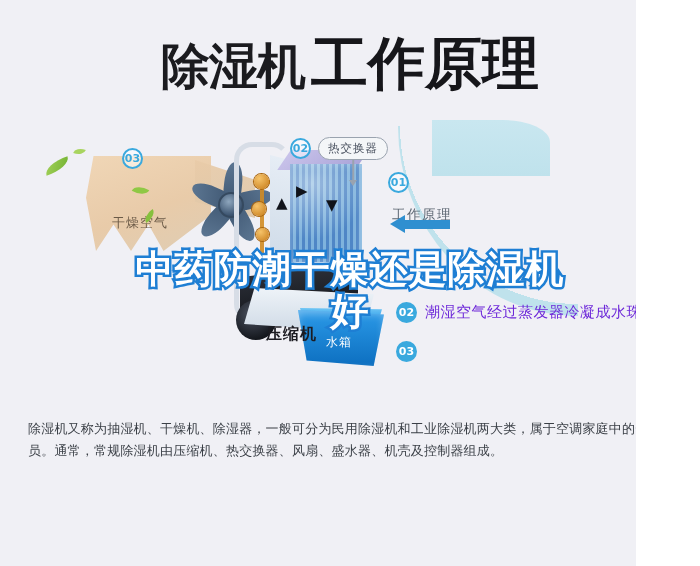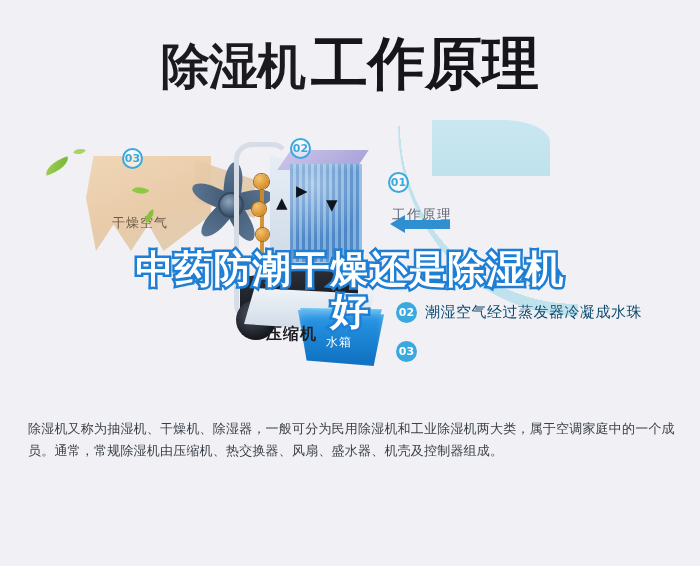--- a/index.html
+++ b/index.html
@@ -2,21 +2,21 @@
 <html><head>
 <meta charset="utf-8">
 <style>
   * { margin:0; padding:0; box-sizing:border-box; }
   html,body{ background:#fff; }
   body{
     font-family:"DejaVu Sans","Liberation Sans",sans-serif;
   }
   #page{
     position:relative;
-    width:700px; height:566px;
+    width:636px; height:566px;
     background:#f0f0f5;
     overflow:hidden;
   }
 
   
   #title-row{
     position:absolute; left:0; top:26px; width:700px;
     text-align:center;
     white-space:nowrap;
   }
@@ -241,21 +241,21 @@
     background:#2f8fd0;
   }
   .in-arrow:after{
     content:""; position:absolute; left:-14px; top:-5px;
     border-top:9.5px solid transparent; border-bottom:9.5px solid transparent;
     border-right:15px solid #2f8fd0;
   }
 
   
   .rl{ position:absolute; display:flex; align-items:center; gap:8px; }
-  .rl .txt{ font-size:15px; color:#0c4a6e; letter-spacing:.5px; }
+  .rl .txt{ font-size:15px; color:#6d28d9; letter-spacing:.5px; }
 
   
   #wm{
     position:absolute; left:0; top:248px; width:700px;
     text-align:center; z-index:30; pointer-events:none;
   }
   #wm div{
     font-size:38px; font-weight:bold; color:#ffffff;
     letter-spacing:1px; line-height:42px;
     -webkit-text-stroke:5px #1f7fd4;
@@ -335,20 +335,21 @@
       <div class="comp-base"></div>
       <div class="comp-label">压缩机</div>
       <div class="wheel"></div>
       <div class="tray"></div>
       <div class="tank-lip"></div>
       <div class="tank"></div>
       <div class="tank-label">水箱</div>
     </div>
 
     <div class="badge" style="left:290px;top:18px;">02</div>
+    <div class="bubble" style="left:318px;top:17px;">热交换器</div>
 
     <div class="badge" style="left:388px;top:52px;">01</div>
     <div class="wet-label">工作原理</div>
     <div class="in-arrow"></div>
 
     <div class="rl" style="left:396px;top:182px;">
       <span class="badge flat" style="position:relative;left:0;top:0;">02</span>
       <span class="txt">潮湿空气经过蒸发器冷凝成水珠</span>
     </div>
     <div class="rl" style="left:396px;top:221px;">

